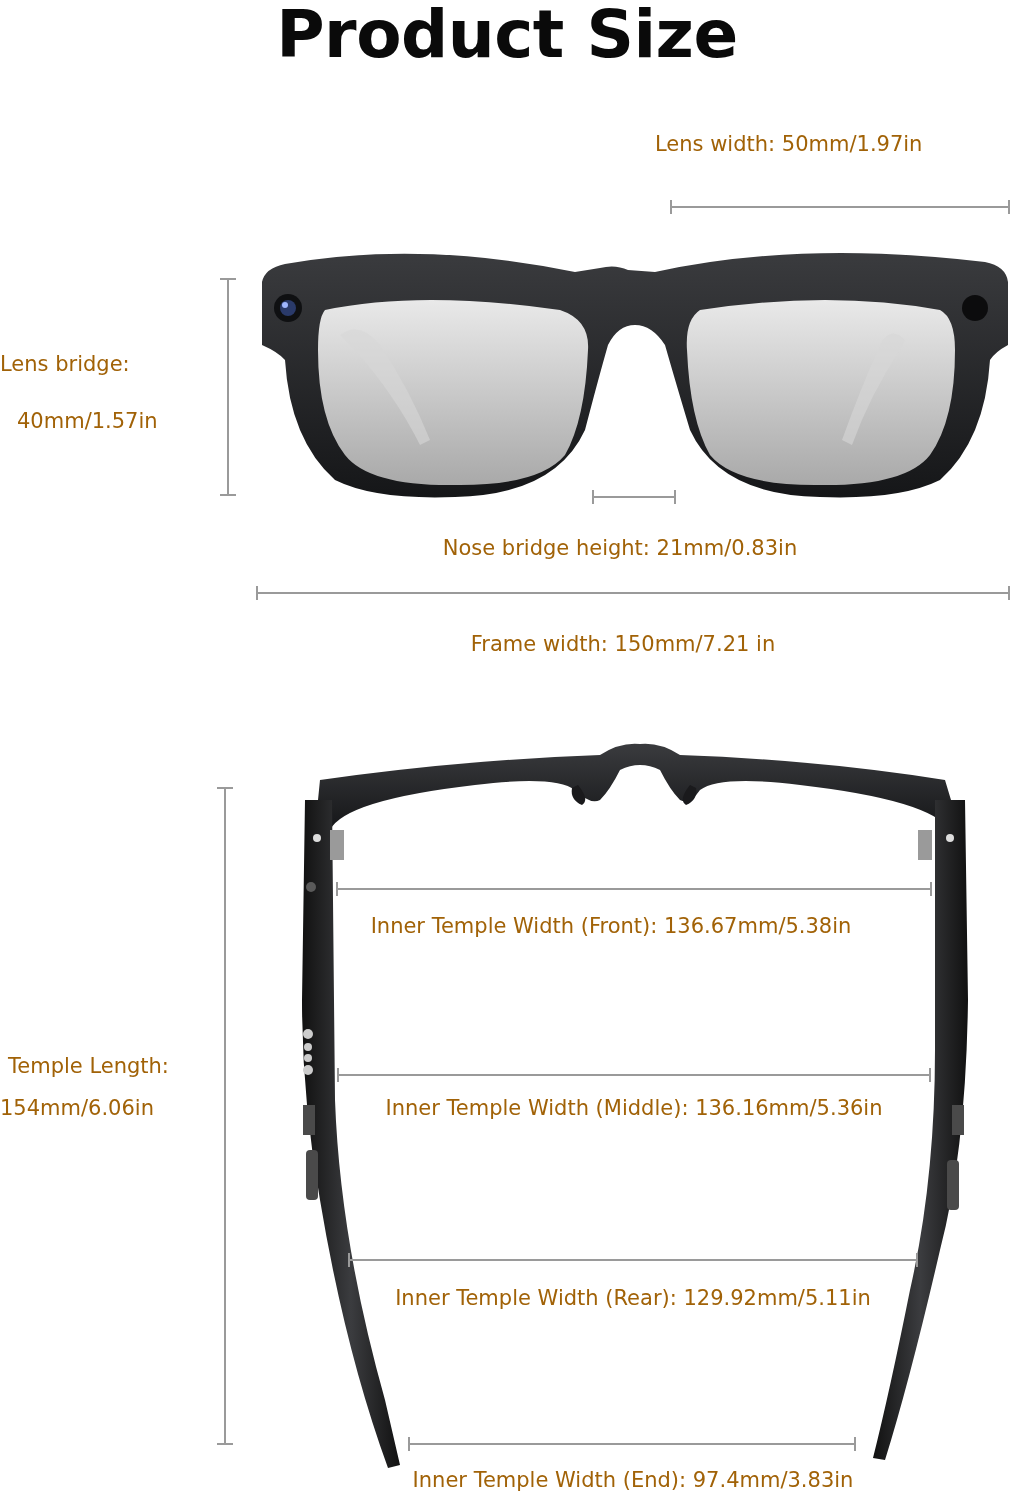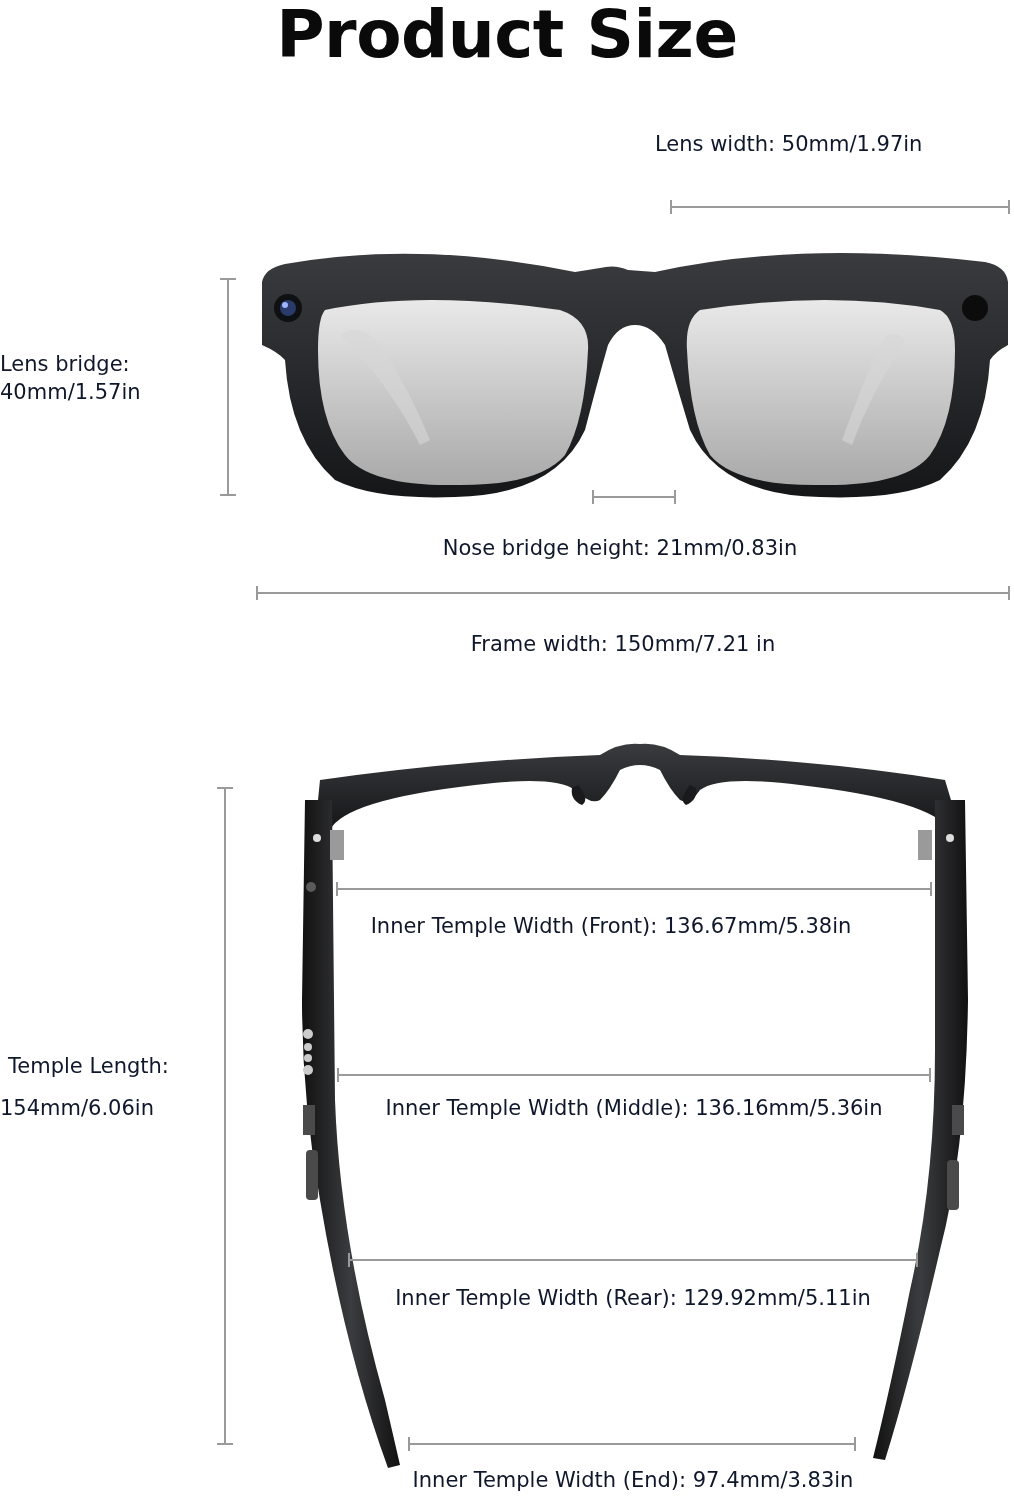--- a/index.html
+++ b/index.html
@@ -1,20 +1,20 @@
 <!DOCTYPE html>
 <html><head>
 <meta charset="utf-8">
 <style>
   html, body { margin: 0; padding: 0; background: #ffffff; }
   body { width: 1014px; height: 1500px; position: relative; overflow: hidden;
          font-family: "DejaVu Sans", sans-serif; color: #262626; }
   .title { position: absolute; left: 0; width: 1014px; top: -4px; text-align: center;
            font-size: 66px; font-weight: bold; color: #0a0a0a; letter-spacing: -0.5px; }
-  .lbl { position: absolute; font-size: 21px; color: #0f172a; white-space: nowrap; text-align: center; }
+  .lbl { position: absolute; font-size: 21px; color: #a16207; white-space: nowrap; text-align: center; }
   .lbl.c { transform: translateX(-50%); }
   .hline { position: absolute; height: 2px; background: #9a9a9a; }
   .hline::before, .hline::after { content: ""; position: absolute; top: -6px; width: 2px; height: 14px; background: #9a9a9a; }
   .hline::before { left: 0; } .hline::after { right: 0; }
   .vline { position: absolute; width: 2px; background: #9a9a9a; }
   .vline::before, .vline::after { content: ""; position: absolute; left: -7px; width: 16px; height: 2px; background: #9a9a9a; }
   .vline::before { top: 0; } .vline::after { bottom: 0; }
   svg { position: absolute; left: 0; top: 0; }
 </style>
 </head>
@@ -89,21 +89,21 @@
     <rect x="952" y="1105" width="12" height="30" fill="#4a4a4a"></rect>
     <rect x="947" y="1160" width="12" height="50" rx="4" fill="#4a4a4a"></rect>
   </g>
 </svg>
 
 <div class="lbl" style="left:655px; top:132px;">Lens width: 50mm/1.97in</div>
 <div class="hline" style="left:670px; top:206px; width:340px;"></div>
 
 <div class="vline" style="left:227px; top:278px; height:218px;"></div>
 <div class="lbl" style="left:0px; top:352px;">Lens bridge:</div>
-<div class="lbl" style="left:0px; top:380px;">40mm/1.57in</div>
+<div class="lbl" style="left:0px; top:409px;padding-left:17px;">40mm/1.57in</div>
 
 <div class="hline" style="left:592px; top:496px; width:84px;"></div>
 <div class="lbl c" style="left:620px; top:536px;">Nose bridge height: 21mm/0.83in</div>
 
 <div class="hline" style="left:256px; top:592px; width:754px;"></div>
 <div class="lbl c" style="left:623px; top:632px;">Frame width: 150mm/7.21 in</div>
 
 <div class="vline" style="left:224px; top:787px; height:658px;"></div>
 <div class="lbl" style="left:8px; top:1054px;">Temple Length:</div>
 <div class="lbl" style="left:0px; top:1096px;">154mm/6.06in</div>

